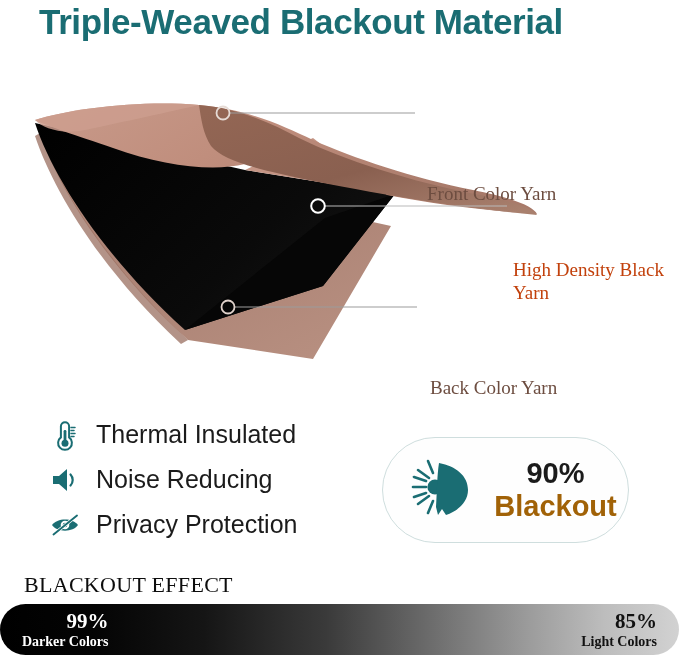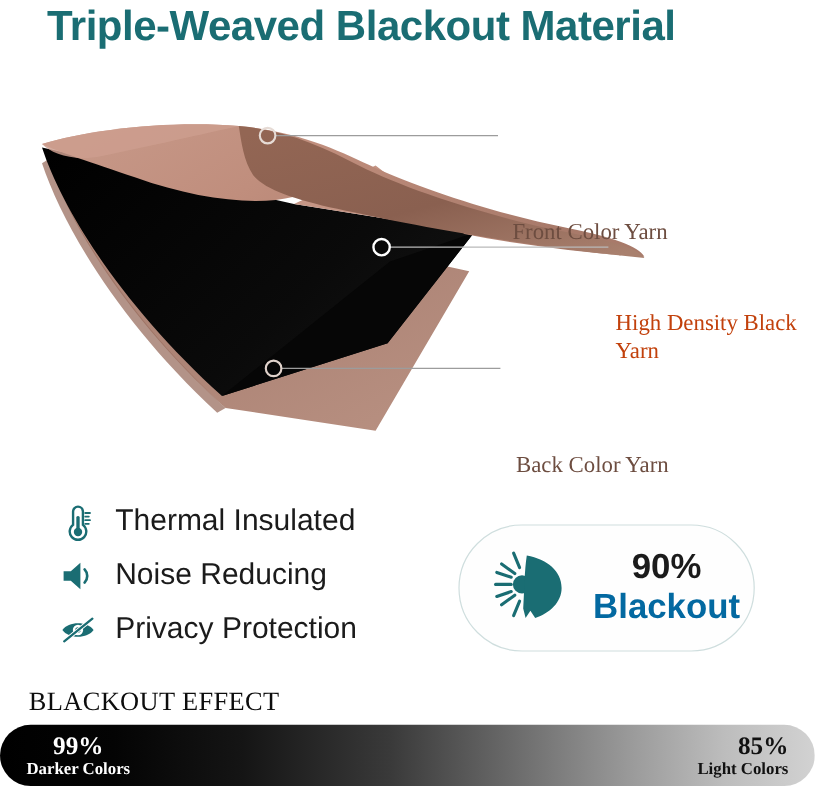--- a/index.html
+++ b/index.html
@@ -129,21 +129,21 @@
     font-family: "Liberation Sans", sans-serif;
     font-weight: bold;
     font-size: 29px;
     color: #1b1b1b;
     line-height: 33px;
   }
   #badge-word {
     font-family: "Liberation Sans", sans-serif;
     font-weight: bold;
     font-size: 29px;
-    color: #0369a1;
+    color: #a16207;
     line-height: 33px;
   }
 
   
   #effect-heading {
     position: absolute;
     left: 24px;
     top: 572px;
     font-family: "Liberation Serif", serif;
     font-size: 22px;
@@ -165,21 +165,21 @@
         #6e6e6e 64%,
         #9c9c9c 78%,
         #bdbdbd 89%,
         #d2d2d2 100%);
     overflow: hidden;
   }
   .bar-block {
     position: absolute;
     top: 6px;
   }
-  #bar-left  { left: 22px;  text-align: center;  }
+  #bar-left  { left: 22px;  text-align: right;  }
   #bar-right { right: 22px; text-align: right; }
 
   .bar-pct {
     font-family: "Liberation Serif", serif;
     font-weight: bold;
     font-size: 21px;
     line-height: 23px;
   }
   .bar-sub {
     font-family: "Liberation Serif", serif;

